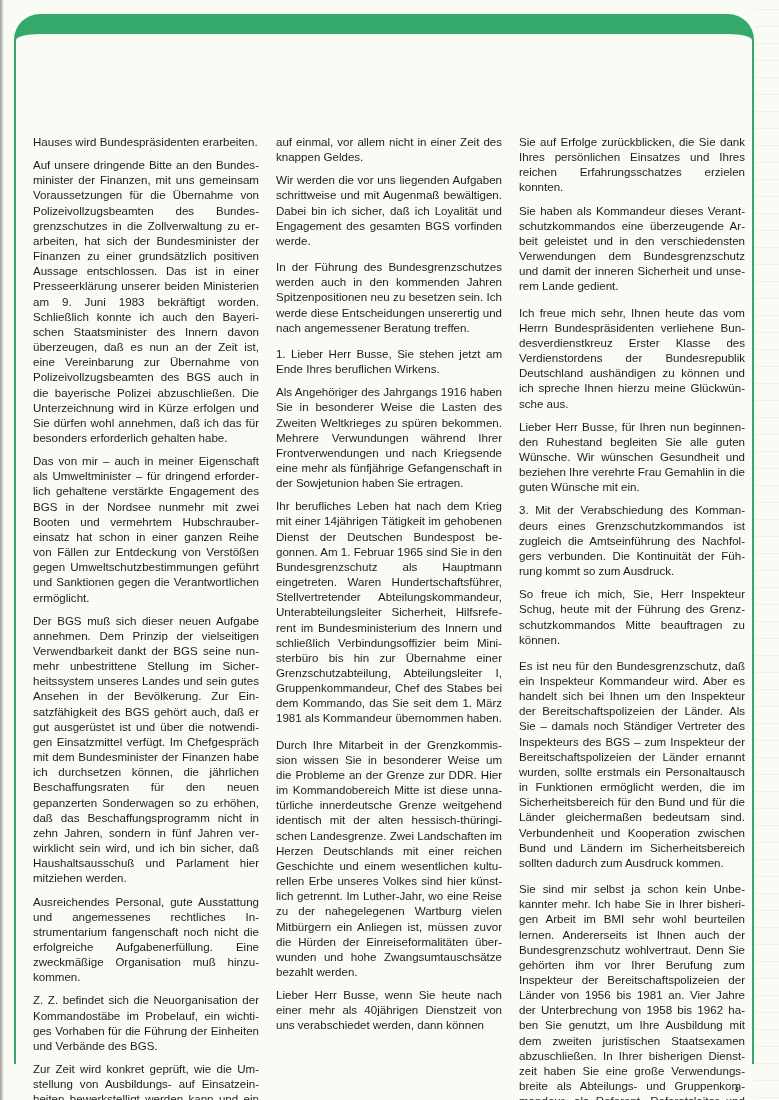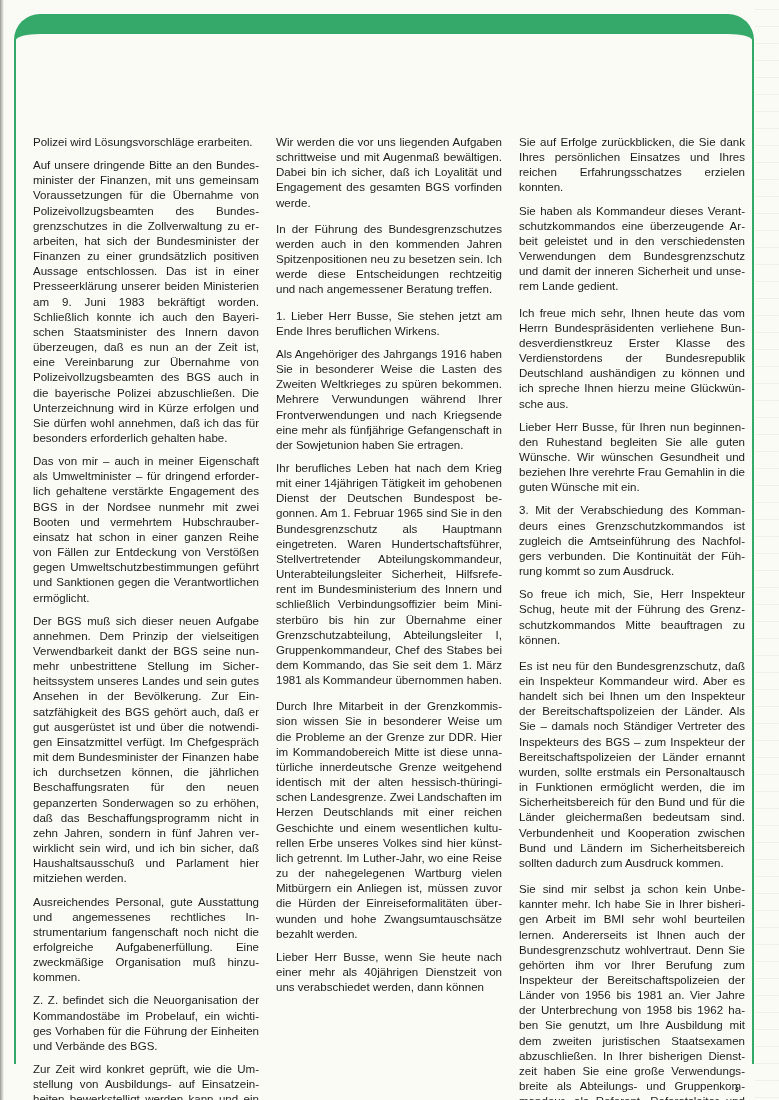--- a/index.html
+++ b/index.html
@@ -48,32 +48,33 @@
 </head>
 <body>
 
 <div class="page-left-shadow"></div>
 <div class="right-speckle"></div>
 
 <div class="frame" style="border-color: rgb(53, 169, 106);"></div>
 
 <div class="columns">
   <div class="col">
-    <p>Polizei wird Lösungsvorschläge erar­beiten.</p>
+    <p>Hauses wird Bundespräsidenten erar­beiten.</p>
     <p>Auf unsere dringende Bitte an den Bundes­minister der Finanzen, mit uns gemeinsam Voraussetzungen für die Übernahme von Polizeivollzugsbeamten des Bundes­grenzschutzes in die Zollverwaltung zu er­arbeiten, hat sich der Bundesminister der Finanzen zu einer grundsätzlich positiven Aussage entschlossen. Das ist in einer Presseerklärung unserer beiden Ministe­rien am 9. Juni 1983 bekräftigt worden. Schließlich konnte ich auch den Bayeri­schen Staatsminister des Innern davon überzeugen, daß es nun an der Zeit ist, eine Vereinbarung zur Übernahme von Polizeivollzugsbeamten des BGS auch in die bayerische Polizei abzuschließen. Die Unterzeichnung wird in Kürze erfolgen und Sie dürfen wohl annehmen, daß ich das für besonders erforderlich gehalten habe.</p>
     <p>Das von mir – auch in meiner Eigenschaft als Umweltminister – für dringend erforder­lich gehaltene verstärkte Engagement des BGS in der Nordsee nunmehr mit zwei Booten und vermehrtem Hubschrauber­einsatz hat schon in einer ganzen Reihe von Fällen zur Entdeckung von Verstößen gegen Umweltschutzbestimmungen ge­führt und Sanktionen gegen die Verant­wortlichen ermöglicht.</p>
     <p>Der BGS muß sich dieser neuen Aufgabe annehmen. Dem Prinzip der vielseitigen Verwendbarkeit dankt der BGS seine nun­mehr unbestrittene Stellung im Sicher­heitssystem unseres Landes und sein gu­tes Ansehen in der Bevölkerung. Zur Ein­satzfähigkeit des BGS gehört auch, daß er gut ausgerüstet ist und über die notwendi­gen Einsatzmittel verfügt. Im Chefge­spräch mit dem Bundesminister der Finan­zen habe ich durchsetzen können, die jähr­lichen Beschaffungsraten für den neuen gepanzerten Sonderwagen so zu erhöhen, daß das Beschaffungsprogramm nicht in zehn Jahren, sondern in fünf Jahren ver­wirklicht sein wird, und ich bin sicher, daß Haushaltsausschuß und Parlament hier mitziehen werden.</p>
     <p>Ausreichendes Personal, gute Ausstat­tung und angemessenes rechtliches In­strumentarium fangenschaft noch nicht die erfolgreiche Aufgabenerfüllung. Eine zweckmäßige Organisation muß hinzu­kommen.</p>
     <p>Z. Z. befindet sich die Neuorganisation der Kommandostäbe im Probelauf, ein wichti­ges Vorhaben für die Führung der Einhei­ten und Verbände des BGS.</p>
     <p>Zur Zeit wird konkret geprüft, wie die Um­stellung von Ausbildungs- auf Einsatzein­heiten bewerkstelligt werden kann und ein Zeitplan vorbereitet.</p>
 
   </div>
   <div class="col">
+    <p>auf einmal, vor allem nicht in einer Zeit des knappen Geldes.</p>
     <p class="gap-lg">Wir werden die vor uns liegenden Aufga­ben schrittweise und mit Augenmaß bewäl­tigen. Dabei bin ich sicher, daß ich Loyalität und Engagement des gesamten BGS vor­finden werde.</p>
-    <p class="gap-lg">In der Führung des Bundesgrenzschutzes werden auch in den kommenden Jahren Spitzenpositionen neu zu besetzen sein. Ich werde diese Entscheidungen rechtzei­tig und nach angemessener Beratung treffen.</p>
+    <p class="gap-lg">In der Führung des Bundesgrenzschutzes werden auch in den kommenden Jahren Spitzenpositionen neu zu besetzen sein. Ich werde diese Entscheidungen unserer­tig und nach angemessener Beratung treffen.</p>
     <p>1. Lieber Herr Busse, Sie stehen jetzt am Ende Ihres beruflichen Wirkens.</p>
     <p>Als Angehöriger des Jahrgangs 1916 ha­ben Sie in besonderer Weise die Lasten des Zweiten Weltkrieges zu spüren be­kommen. Mehrere Verwundungen wäh­rend Ihrer Frontverwendungen und nach Kriegsende eine mehr als fünfjährige Ge­fangenschaft in der Sowjetunion haben Sie ertragen.</p>
     <p class="gap-lg">Ihr berufliches Leben hat nach dem Krieg mit einer 14jährigen Tätigkeit im gehobe­nen Dienst der Deutschen Bundespost be­gonnen. Am 1. Februar 1965 sind Sie in den Bundesgrenzschutz als Hauptmann eingetreten. Waren Hundertschaftsführer, Stellvertretender Abteilungskommandeur, Unterabteilungsleiter Sicherheit, Hilfsrefe­rent im Bundesministerium des Innern und schließlich Verbindungsoffizier beim Mini­sterbüro bis hin zur Übernahme einer Grenzschutzabteilung, Abteilungsleiter I, Gruppenkommandeur, Chef des Stabes bei dem Kommando, das Sie seit dem 1. März 1981 als Kommandeur übernom­men haben.</p>
     <p>Durch Ihre Mitarbeit in der Grenzkommis­sion wissen Sie in besonderer Weise um die Probleme an der Grenze zur DDR. Hier im Kommandobereich Mitte ist diese unna­türliche innerdeutsche Grenze weitgehend identisch mit der alten hessisch-thüringi­schen Landesgrenze. Zwei Landschaften im Herzen Deutschlands mit einer reichen Geschichte und einem wesentlichen kultu­rellen Erbe unseres Volkes sind hier künst­lich getrennt. Im Luther-Jahr, wo eine Rei­se zu der nahegelegenen Wartburg vielen Mitbürgern ein Anliegen ist, müssen zuvor die Hürden der Einreiseformalitäten über­wunden und hohe Zwangsumtauschsätze bezahlt werden.</p>
     <p>Lieber Herr Busse, wenn Sie heute nach einer mehr als 40jährigen Dienstzeit von uns verabschiedet werden, dann können</p>
   </div>
   <div class="col">
     <p>Sie auf Erfolge zurückblicken, die Sie dank Ihres persönlichen Einsatzes und Ihres reichen Erfahrungsschatzes erzielen konnten.</p>
     <p class="gap-lg">Sie haben als Kommandeur dieses Verant­schutzkommandos eine überzeugende Ar­beit geleistet und in den verschiedensten Verwendungen dem Bundesgrenzschutz und damit der inneren Sicherheit und unse­rem Lande gedient.</p>
     <p>Ich freue mich sehr, Ihnen heute das vom Herrn Bundespräsidenten verliehene Bun­desverdienstkreuz Erster Klasse des Verdienstordens der Bundesrepublik Deutschland aushändigen zu können und ich spreche Ihnen hierzu meine Glückwün­sche aus.</p>

